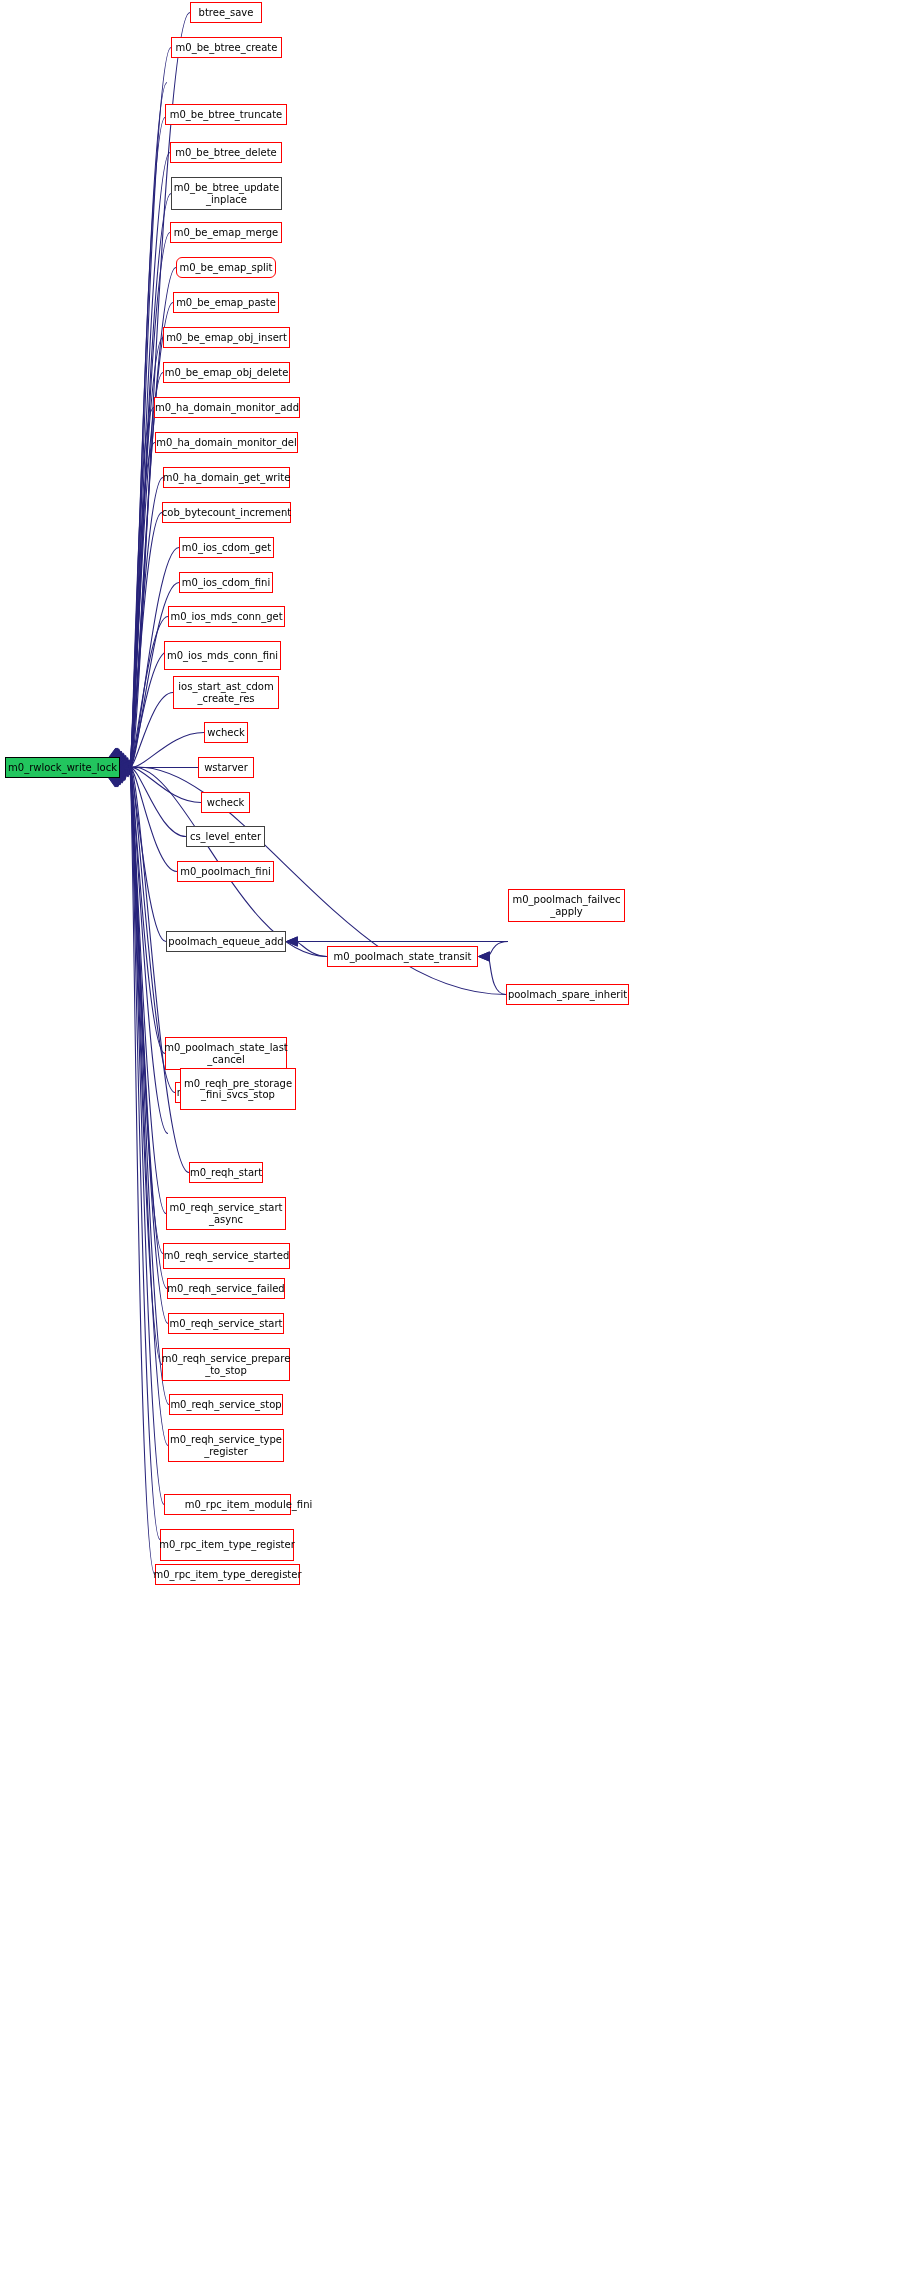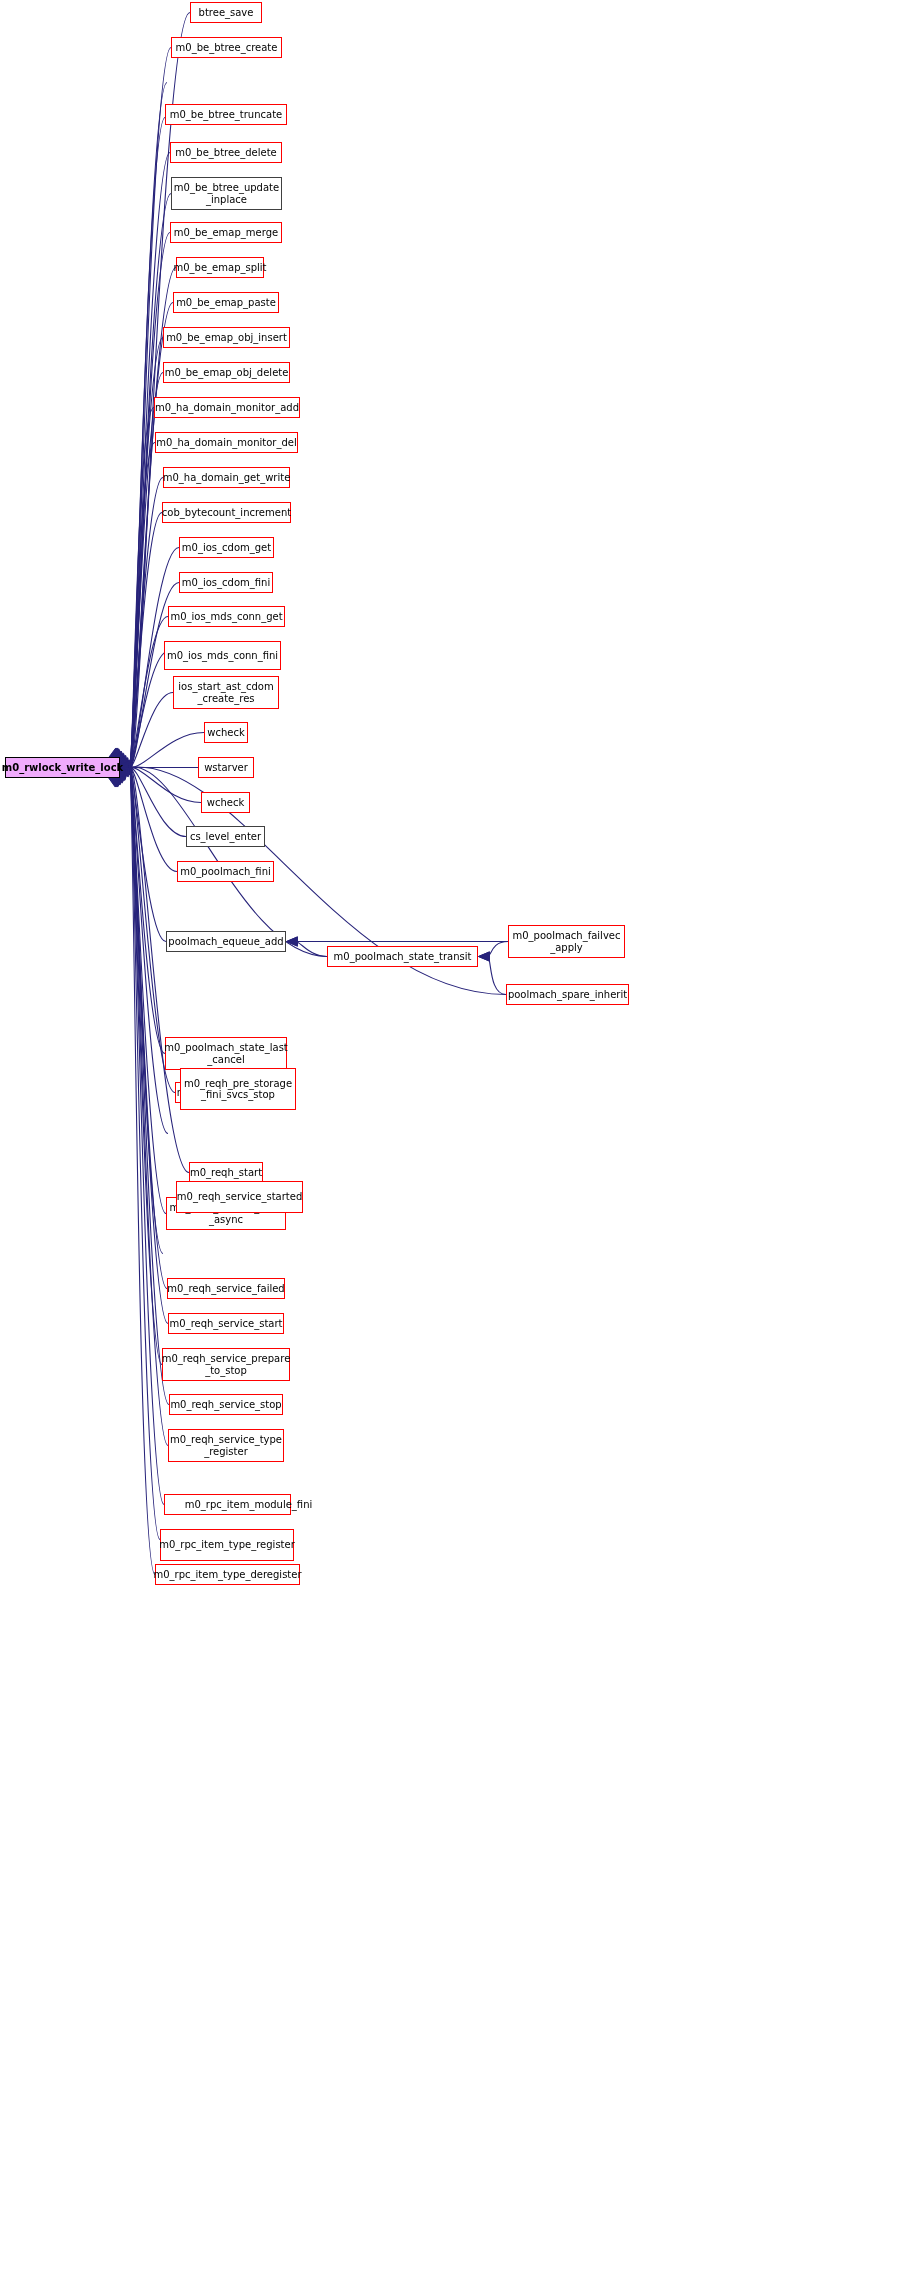--- a/index.html
+++ b/index.html
@@ -40,22 +40,21 @@
     letter-spacing: 0px;
     white-space: pre-line;
     padding: 0 2px;
     z-index: 2;
   }
   .node.black {
     border: 1px solid #404040;
   }
   .node.focus {
     border: 1px solid #000000;
-    background: #f0abfc;
-    font-weight: bold;
+    background: #22c55e;
   }
 </style>
 </head>
 <body>
 
 <div id="graph">
   <svg id="edges" width="919" height="2277" viewBox="0 0 919 2277" xmlns="http://www.w3.org/2000/svg">
       <path d="M 190,12.5 C 160.6,12.5 141,812.8 129,767.5" fill="none" stroke="#27237a" stroke-width="1.1"></path>
       <polygon points="110,758.5 117.61685812006078,747.9651306425346 122.84373040936737,756.4903758631297" fill="#27237a" stroke="#27237a"></polygon>
       <path d="M 171,47.5 C 149.58,47.5 135.3,810.7 129,767.5" fill="none" stroke="#27237a" stroke-width="1.1"></path>
@@ -150,53 +149,53 @@
       <polygon points="107.6,776.5 120.44373040936736,778.5096241368703 115.21685812006078,787.0348693574654" fill="#27237a" stroke="#27237a"></polygon>
     </svg>
 <div class="node" style="left: 190px; top: 2px; width: 72px; height: 21px; text-align: right;">btree_save</div>
     <div class="node" style="left: 171px; top: 37px; width: 111px; height: 21px;">m0_be_btree_create</div>
     <div class="node" style="left: 167px; top: 72px; width: 118px; height: 21px; margin-top: 32px;">m0_be_btree_destroy</div>
     <div class="node" style="left: 165px; top: 104px; width: 122px; height: 21px;">m0_be_btree_truncate</div>
     <div class="node" style="left: 170px; top: 142px; width: 112px; height: 21px;">m0_be_btree_delete</div>
     <div class="node black" style="left: 171px; top: 177px; width: 111px; height: 33px;">m0_be_btree_update
 _inplace</div>
     <div class="node" style="left: 170px; top: 222px; width: 112px; height: 21px;">m0_be_emap_merge</div>
-    <div class="node" style="left: 176px; top: 257px; width: 88px; height: 21px;">m0_be_emap_split</div>
+    <div class="node" style="left: 176px; top: 257px; width: 100px; height: 21px; border-radius: 6px;">m0_be_emap_split</div>
     <div class="node" style="left: 173px; top: 292px; width: 106px; height: 21px;">m0_be_emap_paste</div>
     <div class="node" style="left: 163px; top: 327px; width: 127px; height: 21px;">m0_be_emap_obj_insert</div>
     <div class="node" style="left: 163px; top: 362px; width: 127px; height: 21px;">m0_be_emap_obj_delete</div>
     <div class="node" style="left: 154px; top: 397px; width: 146px; height: 21px;">m0_ha_domain_monitor_add</div>
     <div class="node" style="left: 155px; top: 432px; width: 143px; height: 21px;">m0_ha_domain_monitor_del</div>
     <div class="node" style="left: 163px; top: 467px; width: 127px; height: 21px;">m0_ha_domain_get_write</div>
     <div class="node" style="left: 162px; top: 502px; width: 129px; height: 21px;">cob_bytecount_increment</div>
     <div class="node" style="left: 179px; top: 537px; width: 95px; height: 21px;">m0_ios_cdom_get</div>
     <div class="node" style="left: 179px; top: 572px; width: 94px; height: 21px;">m0_ios_cdom_fini</div>
     <div class="node" style="left: 168px; top: 606px; width: 117px; height: 21px;">m0_ios_mds_conn_get</div>
     <div class="node" style="left: 164px; top: 641px; width: 117px; height: 29px;">m0_ios_mds_conn_fini</div>
     <div class="node" style="left: 173px; top: 676px; width: 106px; height: 33px;">ios_start_ast_cdom
 _create_res</div>
     <div class="node" style="left: 204px; top: 722px; width: 44px; height: 21px;">wcheck</div>
     <div class="node" style="left: 198px; top: 757px; width: 56px; height: 21px;">wstarver</div>
     <div class="node" style="left: 201px; top: 792px; width: 49px; height: 21px;">wcheck</div>
     <div class="node black" style="left: 186px; top: 826px; width: 79px; height: 21px;">cs_level_enter</div>
     <div class="node" style="left: 177px; top: 861px; width: 97px; height: 21px;">m0_poolmach_fini</div>
     <div class="node black" style="left: 166px; top: 931px; width: 120px; height: 21px;">poolmach_equeue_add</div>
     <div class="node" style="left: 327px; top: 946px; width: 151px; height: 21px;">m0_poolmach_state_transit</div>
-    <div class="node" style="left: 508px; top: 925px; width: 117px; height: 33px;">m0_poolmach_failvec
+    <div class="node" style="left: 508px; top: 889px; width: 117px; height: 33px;">m0_poolmach_failvec
 _apply</div>
     <div class="node" style="left: 506px; top: 984px; width: 123px; height: 21px;">poolmach_spare_inherit</div>
     <div class="node" style="left: 165px; top: 1037px; width: 122px; height: 33px;">m0_poolmach_state_last
 _cancel</div>
     <div class="node" style="left: 175px; top: 1082px; width: 101px; height: 21px;">m0_reqh_shutdown</div>
     <div class="node" style="left: 168px; top: 1068px; width: 116px; height: 42px; margin-left: 12px;">m0_reqh_pre_storage
 _fini_svcs_stop</div>
     <div class="node" style="left: 189px; top: 1162px; width: 74px; height: 21px;">m0_reqh_start</div>
     <div class="node" style="left: 166px; top: 1197px; width: 120px; height: 33px;">m0_reqh_service_start
 _async</div>
-    <div class="node" style="left: 163px; top: 1181px; width: 127px; height: 32px; margin-left: 13px;">m0_reqh_service_started</div>
+    <div class="node" style="left: 163px; top: 1243px; width: 127px; height: 26px;">m0_reqh_service_started</div>
     <div class="node" style="left: 167px; top: 1278px; width: 118px; height: 21px;">m0_reqh_service_failed</div>
     <div class="node" style="left: 168px; top: 1313px; width: 116px; height: 21px;">m0_reqh_service_start</div>
     <div class="node" style="left: 162px; top: 1348px; width: 128px; height: 33px;">m0_reqh_service_prepare
 _to_stop</div>
     <div class="node" style="left: 169px; top: 1394px; width: 114px; height: 21px;">m0_reqh_service_stop</div>
     <div class="node" style="left: 168px; top: 1429px; width: 116px; height: 33px;">m0_reqh_service_type
 _register</div>
     <div class="node" style="left: 164px; top: 1494px; width: 127px; height: 21px; padding-left: 44px;">m0_rpc_item_module_fini</div>
     <div class="node" style="left: 160px; top: 1529px; width: 134px; height: 32px;">m0_rpc_item_type_register</div>
     <div class="node" style="left: 155px; top: 1564px; width: 145px; height: 21px;">m0_rpc_item_type_deregister</div>

